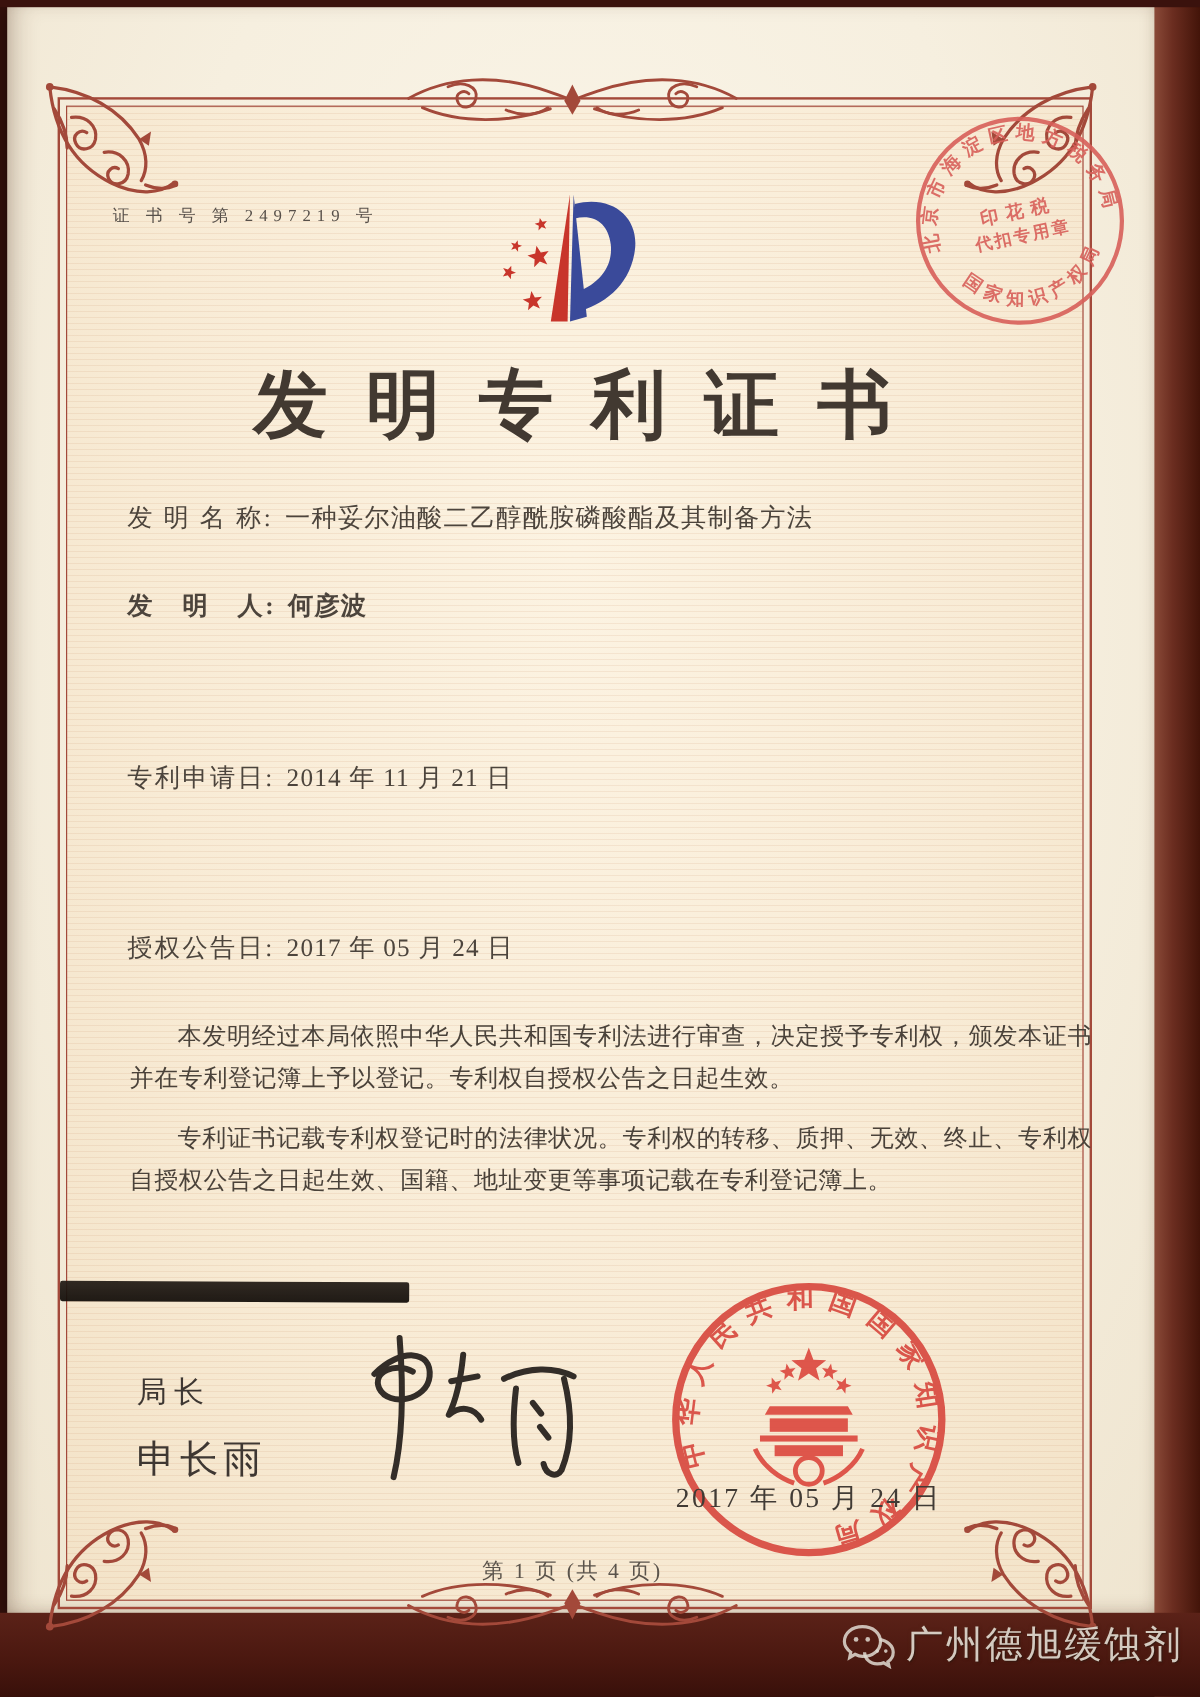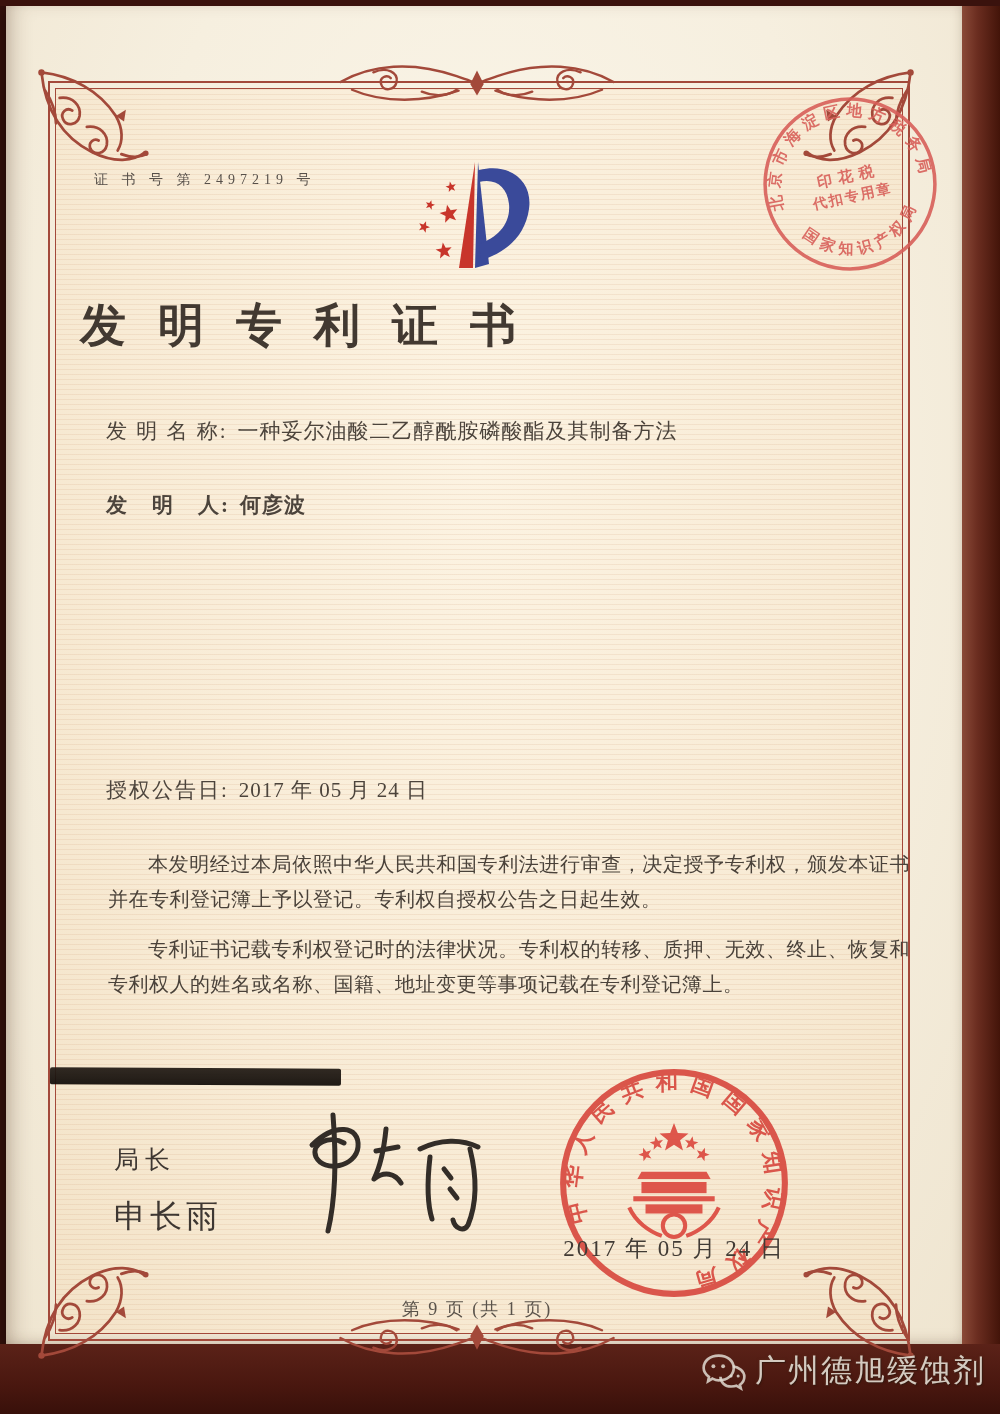--- a/index.html
+++ b/index.html
@@ -44,22 +44,22 @@
   .scroll-ornament{position:absolute;width:290px;height:62px;z-index:3;}
   .scroll-ornament.top{left:326px;top:46px;}
   .scroll-ornament.bottom{left:326px;top:1302px;transform:scaleY(-1);}
   
   .cert-no{
     position:absolute;left:88px;top:130px;z-index:4;
     font-size:14px;color:#57504a;letter-spacing:5px;margin-top:36px;
   }
   .logo{position:absolute;left:405px;top:148px;width:150px;height:142px;z-index:4;}
   .title{
-    position:absolute;left:42px;top:290px;width:858px;z-index:4;
-    font-size:46px;font-weight:bold;color:#423931;
+    position:absolute;left:42px;top:290px;width:858px;text-align:center;z-index:4;
+    font-size:62px;font-weight:bold;color:#423931;
     letter-spacing:32px;text-indent:32px;
   }
   .field{position:absolute;left:100px;z-index:4;font-size:21px;color:#4c443c;white-space:nowrap;}
   .field .lbl{letter-spacing:2px;}
   .field .val{margin-left:10px;letter-spacing:1px;}
   .f0{top:412px;} .f1{top:486px;font-weight:bold;} .f2{top:557px;} .f3{top:629px;} .f4{top:699px;} .f5{top:771px;}
   .body-text{
     position:absolute;left:86px;top:826px;width:834px;z-index:4;
     font-size:20px;line-height:34.5px;color:#4a423a;text-align:justify;
   }
@@ -175,27 +175,30 @@
   </svg>
 
   <div class="title">发明专利证书</div>
 
   <div class="field f0">
     <span class="lbl">发 明 名 称:</span><span class="val">一种妥尔油酸二乙醇酰胺磷酸酯及其制备方法</span>
   </div>
   <div class="field f1">
     <span class="lbl">发　明　人:</span><span class="val">何彦波</span>
   </div>
+  <div class="field f3">
+    <span class="lbl">专利申请日:</span><span class="val">2014 年 11 月 21 日</span>
+  </div>
   <div class="field f5">
     <span class="lbl">授权公告日:</span><span class="val">2017 年 05 月 24 日</span>
   </div>
 
   <div class="body-text">
     <p>本发明经过本局依照中华人民共和国专利法进行审查，决定授予专利权，颁发本证书并在专利登记簿上予以登记。专利权自授权公告之日起生效。</p>
-    <p>专利证书记载专利权登记时的法律状况。专利权的转移、质押、无效、终止、恢复和专利权人的姓名或名称、国籍、地址变更等事项记载在专利登记簿上。</p>
+    <p>专利证书记载专利权登记时的法律状况。专利权的转移、质押、无效、终止、专利权自授权公告之日起生效、国籍、地址变更等事项记载在专利登记簿上。</p>
   </div>
 
   <div class="redaction-bar"></div>
 
   <div class="signer-title">局长</div>
   <div class="signer-name">申长雨</div>
 
   <svg class="signature" viewBox="0 0 250 140">
     <g fill="none" stroke="#332d28" stroke-width="5" stroke-linecap="round" stroke-linejoin="round">
       <path d="M58 40 C80 18 106 20 104 42 C102 62 70 68 62 52 C56 38 76 30 90 38"></path>
@@ -244,21 +247,21 @@
     <text font-size="15.5" letter-spacing="6" fill="#d8605a" font-weight="bold" font-family="Liberation Serif, DejaVu Serif, serif">
       <textPath href="#taxTop" startOffset="8">北京市海淀区地方税务局</textPath>
     </text>
     <text font-size="15" letter-spacing="5" fill="#d8605a" font-weight="bold" font-family="Liberation Serif, DejaVu Serif, serif">
       <textPath href="#taxBottom" startOffset="6">国家知识产权局</textPath>
     </text>
     <text x="93" y="90" text-anchor="middle" font-size="15" letter-spacing="6" fill="#d8605a" font-weight="bold" font-family="Liberation Serif, DejaVu Serif, serif">印花税</text>
     <text x="93" y="110" text-anchor="middle" font-size="14" letter-spacing="2" fill="#d8605a" font-weight="bold" font-family="Liberation Serif, DejaVu Serif, serif">代扣专用章</text>
   </svg>
 
-  <div class="page-footer">第 9 页 (共 1 页)</div>
+  <div class="page-footer">第 1 页 (共 4 页)</div>
 </div>
 
 <div class="cover-right"></div>
 <div class="cover-bottom"></div>
 <div class="cover-top"></div>
 
 <div class="watermark">
   <svg viewBox="0 0 52 44" width="46" height="39">
     <g fill="none" stroke="rgba(225,219,209,.85)" stroke-width="3">
       <path d="M20 4 C10 4 3 10 3 18 C3 22 5 25 9 28 L8 33 L13 30 C15 31 18 32 20 32 C30 32 37 26 37 18 C37 10 30 4 20 4 Z"></path>

